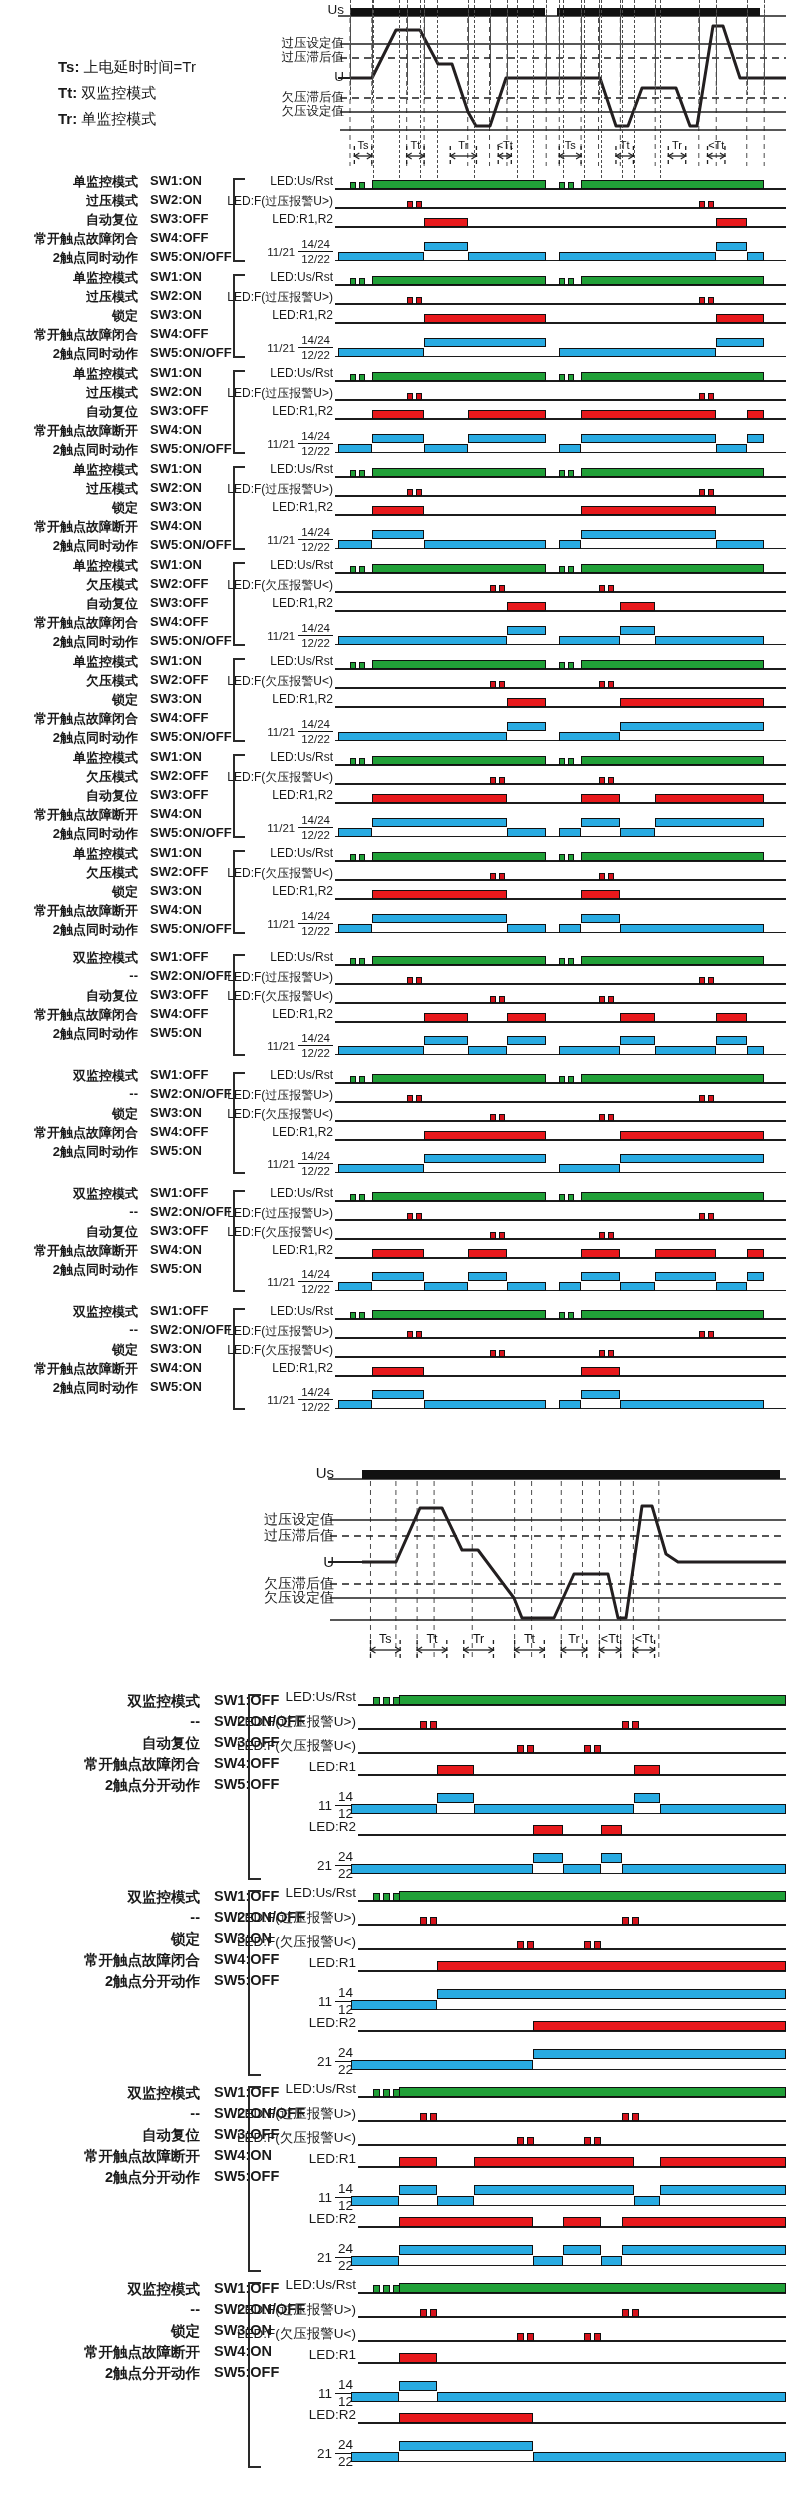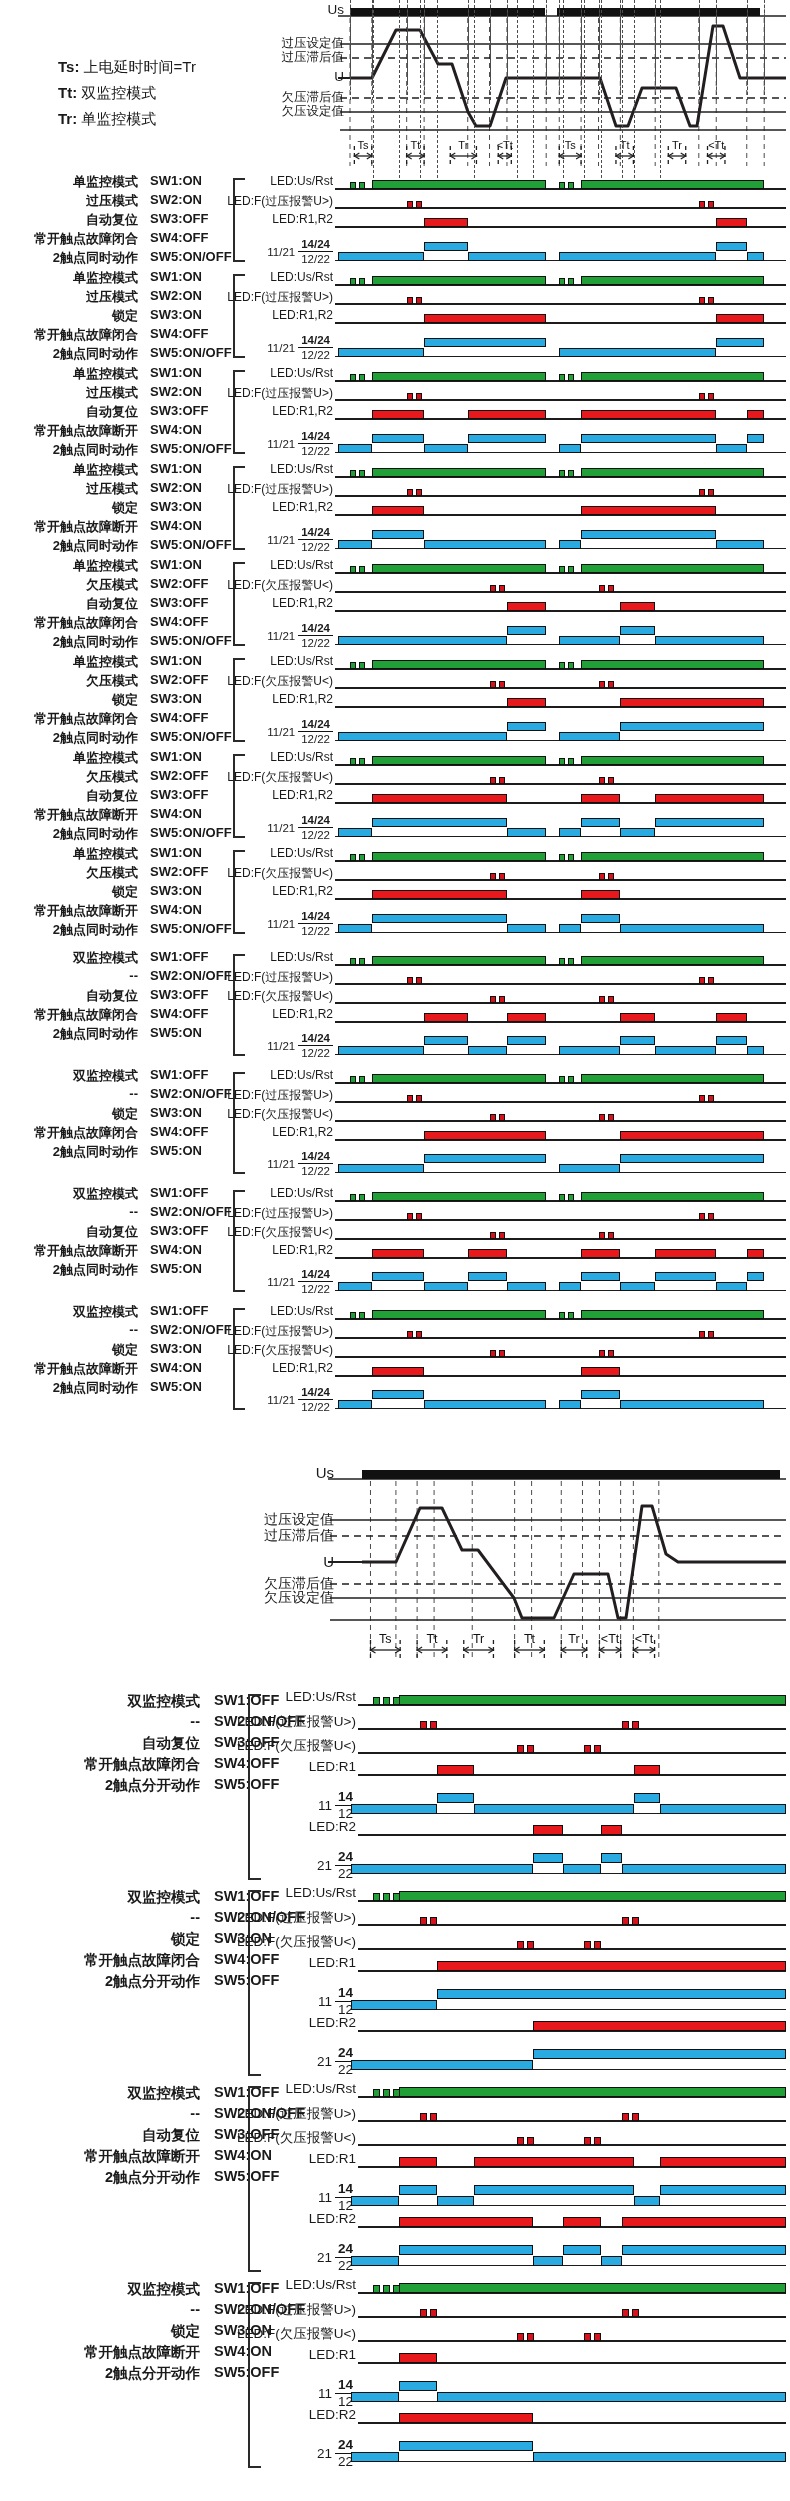--- a/index.html
+++ b/index.html
@@ -10,21 +10,21 @@
   .lblL{position:absolute;text-align:left;white-space:nowrap;}
   .baseline{position:absolute;background:#1c1c1c;height:1.6px;}
   .gridv{position:absolute;width:0;border-left:1px dashed #4c4c4c;}
   .seg{position:absolute;box-sizing:border-box;border:1px solid #101010;}
   .blink{position:absolute;box-sizing:border-box;border:1px solid #101010;}
   .bracket{position:absolute;border:2px solid #2a2a2a;border-right:none;box-sizing:border-box;background:transparent;}
   .setting{font-weight:bold;}
   .ledlbl{font-weight:normal;}
   .cl{display:inline-block;margin-right:3px;}
   .frac{display:inline-flex;flex-direction:column;line-height:1.05;text-align:center;vertical-align:middle;}
-  .frac .ft{border-bottom:1.8px solid #111;padding:0 3px 1px 3px;font-weight:bold;}
+  .frac .ft{border-bottom:1.8px solid #111;padding:0 3px 1px 3px;}
   .frac .fb{padding-top:1px;}
   .legend-term{font-weight:bold;}
   svg{position:absolute;left:0;overflow:visible;}
 </style>
 </head>
 <body>
 
 <div class="page" id="pg">
   <div class="lblL legend-line" style="left:58px;top:58px;font-size:15px;">
     <span class="legend-term">Ts:</span>

